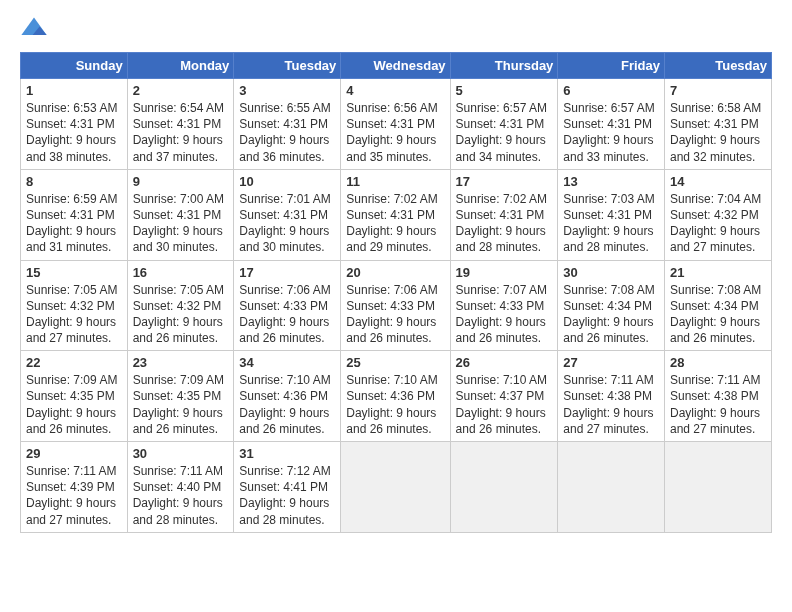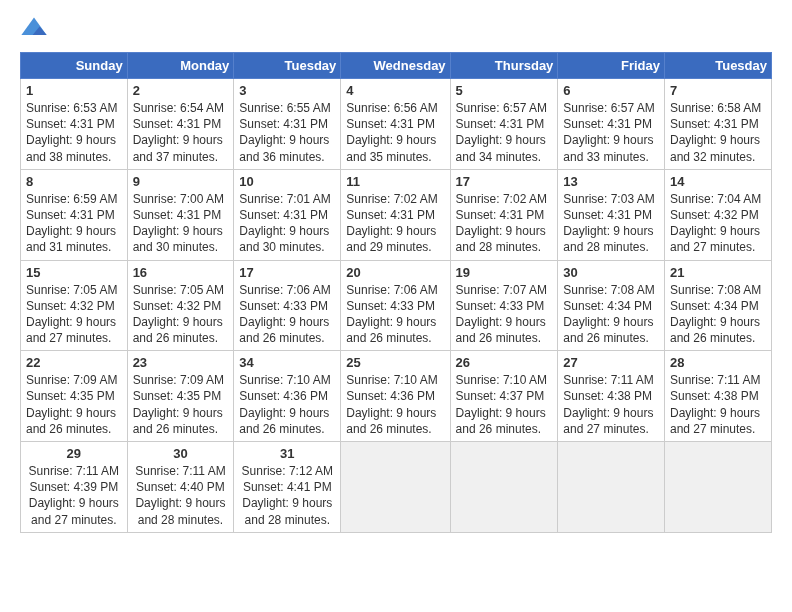--- a/index.html
+++ b/index.html
@@ -77,21 +77,20 @@
       display: block;
       margin-bottom: 2px;
     }
     .day-info {
       font-size: 12px;
       line-height: 1.35;
       color: #333;
     }
     .last-row td {
       height: 65px;
-      text-align: center;
     }
   </style>
 </head>
 <body>
 
 <div class="page">
   <div class="header">
     <div class="logo">
       <svg class="logo-icon" viewBox="0 0 40 40">
         <polygon points="20,5 38,30 2,30" fill="#4a90d9"></polygon>

